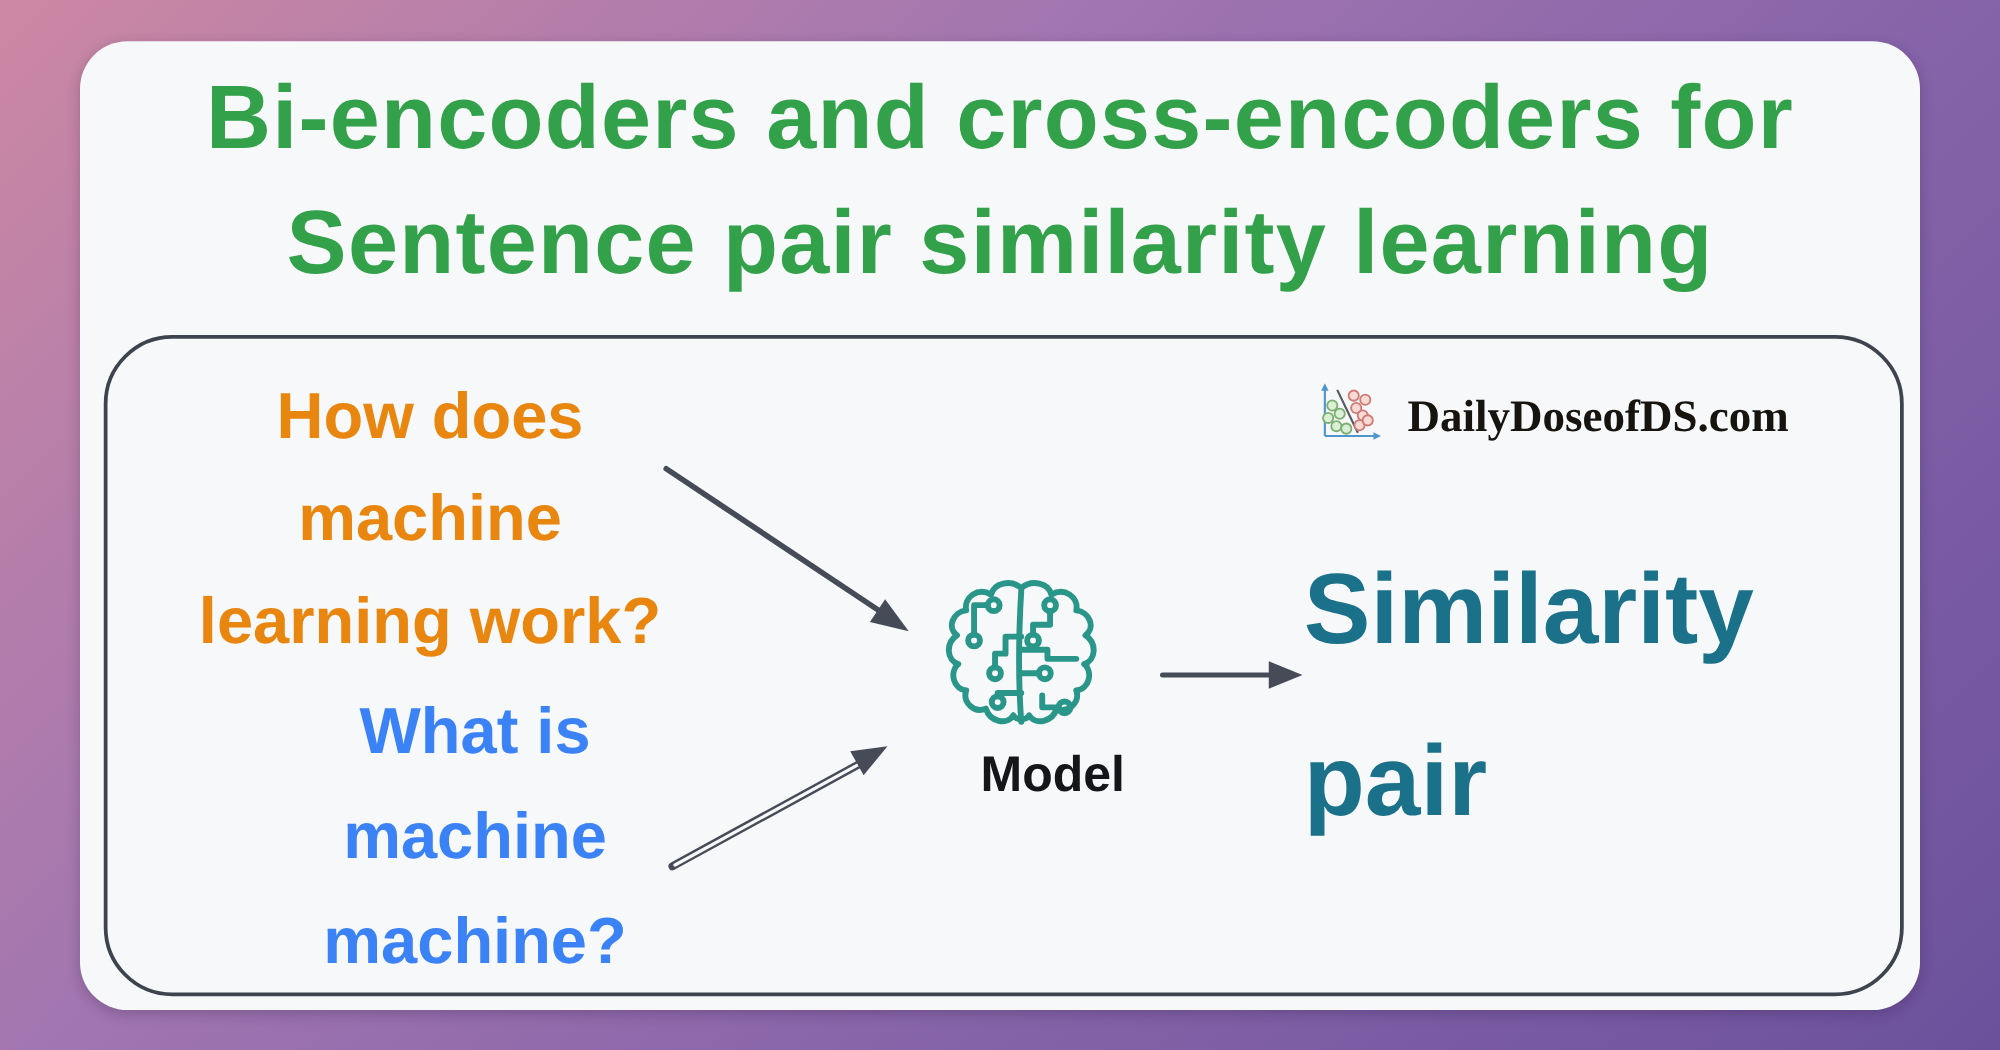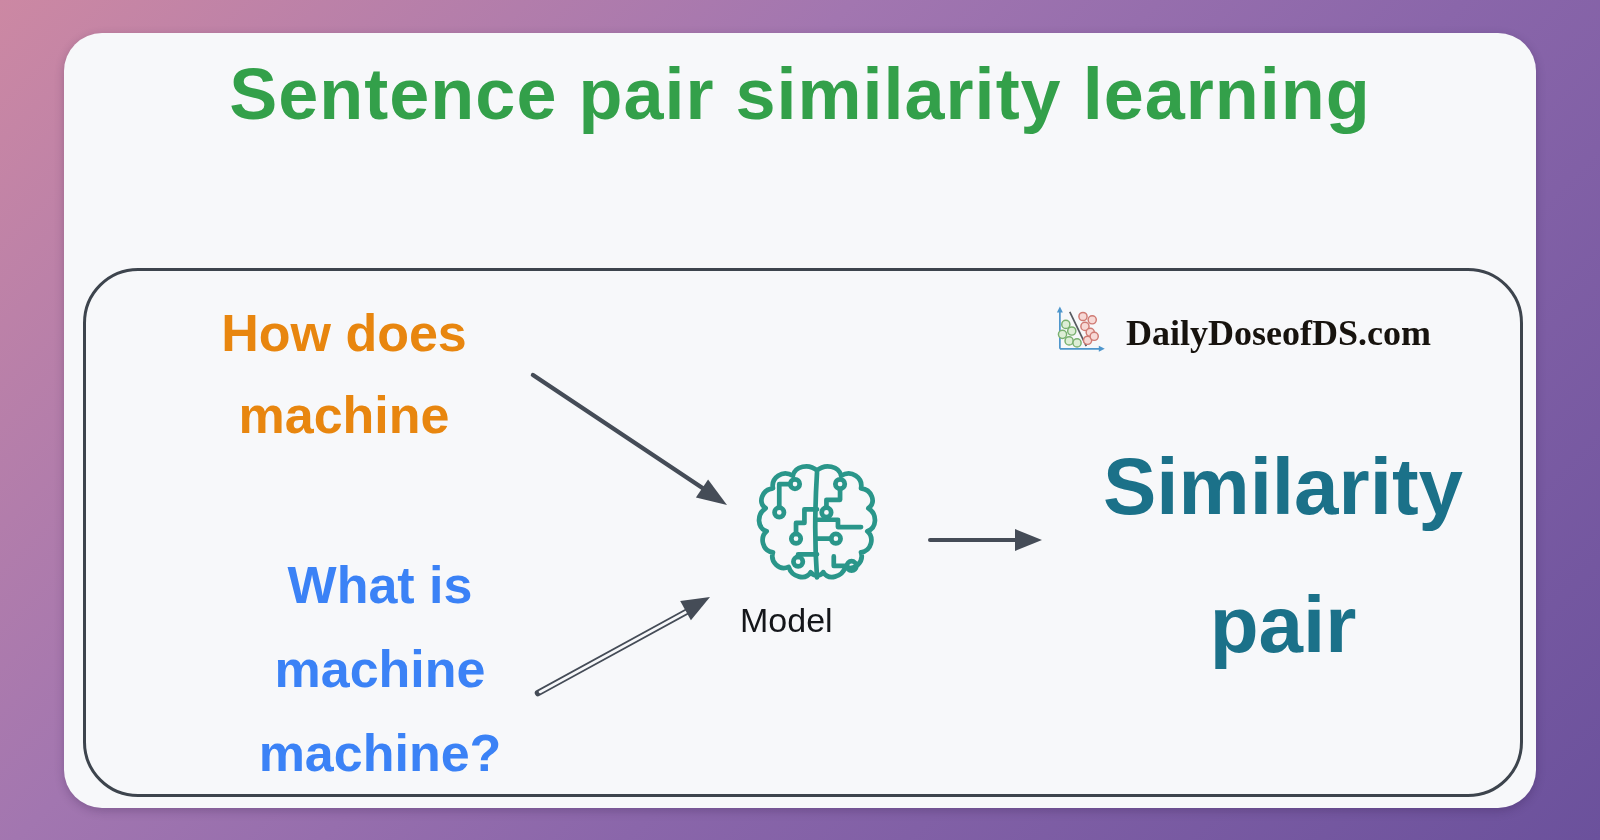--- a/index.html
+++ b/index.html
@@ -32,53 +32,55 @@
     padding-left:28px;
   }
   .q-bottom{
     position:absolute;left:150px;top:543px;width:460px;
     text-align:center;line-height:84px;font-size:52px;font-weight:600;
     color:#3b82f6;
   }
   .model-wrap{position:absolute;left:752px;top:460px;width:130px;height:130px;}
   .model-label{
     position:absolute;left:740px;top:597px;width:160px;
-    text-align:left;font-size:34px;line-height:46px;color:#14161a;font-weight:400;
+    text-align:right;font-size:40px;line-height:46px;color:#14161a;font-weight:700;
   }
   .output{
     position:absolute;left:1043px;top:418px;width:480px;
-    text-align:center;line-height:138px;font-size:80px;font-weight:600;
+    text-align:left;line-height:138px;font-size:80px;font-weight:600;
     color:#1b7189;
   }
   .branding{
     position:absolute;left:1048px;top:298px;width:460px;height:70px;
     display:flex;align-items:center;gap:12px;
   }
   .brand-text{
     font-family:"Liberation Serif","DejaVu Serif",serif;
     font-weight:700;font-size:36px;color:#17130e;white-space:nowrap;
   }
   .arrows{position:absolute;left:0;top:0;width:1600px;height:840px;pointer-events:none;}
 </style>
 </head>
 <body>
 
 <div class="stage">
 
   <div class="card"></div>
 
   <div class="title hand">
+    <div>Bi-encoders and cross-encoders for</div>
     <div>Sentence pair similarity learning</div>
   </div>
 
   <div class="inner-box"></div>
 
   <div class="q-top hand">
     <div>How does</div>
     <div>machine</div>
+    <div>learning work?</div>
   </div>
 
   <div class="q-bottom hand">
     <div>What is</div>
     <div>machine</div>
     <div>machine?</div>
   </div>
 
   <svg class="arrows" viewBox="0 0 1600 840">
     <g stroke="#454c57" fill="#454c57" stroke-linecap="round">

